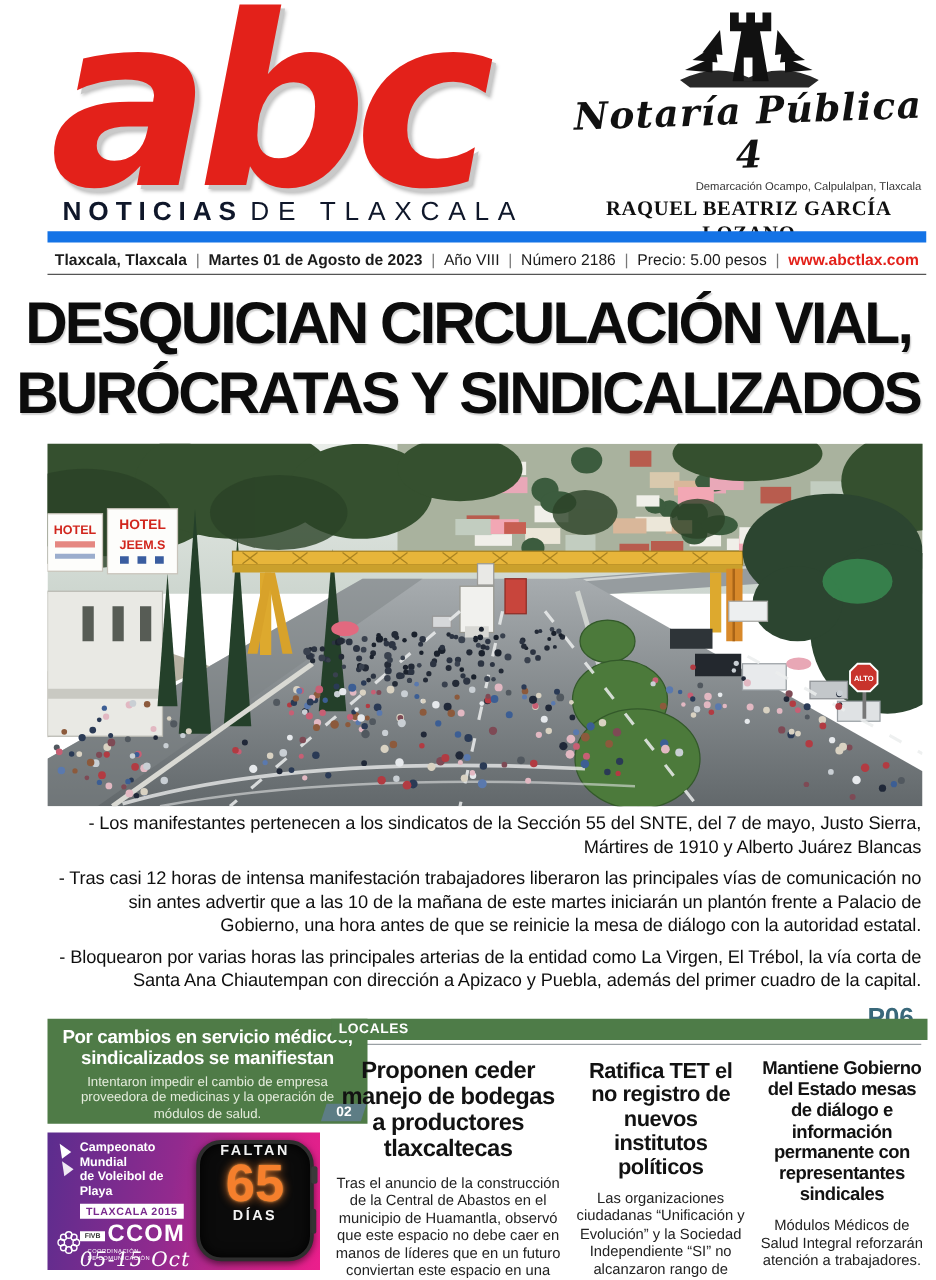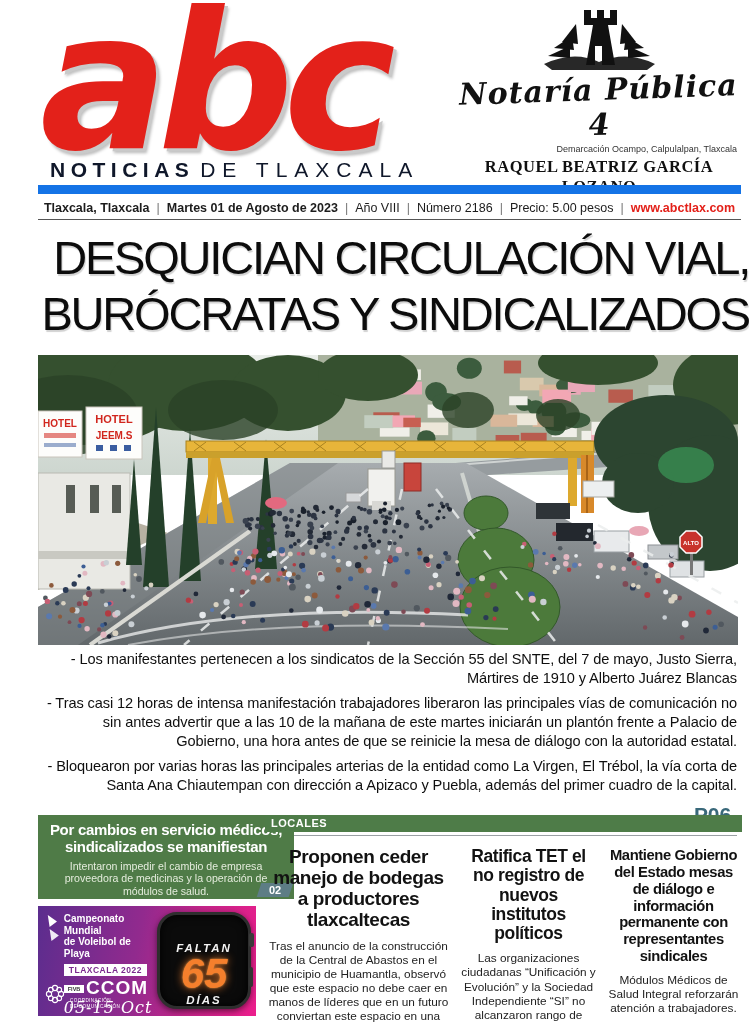--- a/index.html
+++ b/index.html
@@ -28,22 +28,22 @@
 
   
   .dateline{position:absolute;left:38px;right:8px;top:197px;height:22px;
             display:flex;justify-content:center;align-items:center;gap:7px;
             font-size:12.5px;color:#1c1c1c;border-bottom:1.5px solid #555;}
   .dateline .b{font-weight:bold;}
   .dateline .sep{color:#777;font-weight:400;}
   .dateline .url{color:#e3211a;font-weight:bold;}
 
   
-  .headline{position:absolute;left:0;right:0;top:230px;text-align:right;
-            font-weight:400;font-size:47px;line-height:1.2;letter-spacing:-2.2px;
+  .headline{position:absolute;left:0;right:0;top:230px;text-align:center;
+            font-weight:700;font-size:47px;line-height:1.2;letter-spacing:-2.2px;
             color:#0c0c0c;text-shadow:1px 2px 1px rgba(0,0,0,.18);}
 
   
   .photo{position:absolute;left:38px;top:355px;width:700px;height:290px;display:block;}
 
   
   .deck{position:absolute;left:42px;right:12px;top:650px;text-align:center;
         font-size:14.6px;line-height:1.28;color:#0f0f0f;letter-spacing:-0.1px;}
   .deck p{margin:0 0 7px 0;text-align:right;}
   .pageref{text-align:right;font-size:21px;font-weight:800;color:#39687a;padding-right:6px;
@@ -69,22 +69,22 @@
             padding:1px 5px;margin-top:2px;letter-spacing:.5px;}
   .ad-fivb{display:inline-block;background:#fff;color:#333;font-weight:bold;font-size:5.5px;
            padding:1px 4px;margin-top:2px;}
   .ad-dates{font-family:"DejaVu Serif",serif;font-style:italic;font-size:16px;margin-top:3px;
             letter-spacing:1px;}
   .ad-org{position:absolute;left:7px;bottom:6px;display:flex;gap:5px;align-items:center;color:#fff;}
   .ad-org-name{font-weight:800;font-size:19px;letter-spacing:1px;line-height:1;margin-left:16px;}
   .ad-org-sub{font-size:4.6px;letter-spacing:.4px;line-height:1.3;margin-top:1px;}
   .watch{position:absolute;right:5px;top:6px;width:94px;height:97px;background:#0b0b0b;
          border-radius:20px;border:3px solid #2e2e2e;box-sizing:border-box;
-         display:flex;flex-direction:column;align-items:center;justify-content:flex-end;
-         box-shadow:0 2px 6px rgba(0,0,0,.55), inset 0 0 10px #000;font-style:italic;}
+         display:flex;flex-direction:column;align-items:center;justify-content:flex-start;
+         box-shadow:0 2px 6px rgba(0,0,0,.55), inset 0 0 10px #000;}
   .watch:before{content:"";position:absolute;right:-6px;top:18px;width:5px;height:14px;
                 background:#3a3a3a;border-radius:2px;}
   .watch:after{content:"";position:absolute;right:-5px;top:52px;width:4px;height:20px;
                background:#333;border-radius:2px;}
   .w-top,.w-bottom{color:#f3f3f3;font-size:11.5px;letter-spacing:2px;font-weight:bold;}
   .w-num{color:#f57f2c;font-size:42px;font-weight:800;line-height:.95;
          text-shadow:0 0 8px rgba(245,127,44,.9),0 0 2px rgba(255,180,90,.9);}
 
   
   .locales{position:absolute;left:265px;top:815px;width:477px;}
@@ -748,21 +748,21 @@
       <div class="ad-ev">
         <svg width="16" height="30" viewBox="0 0 16 30">
           <polygon points="3,1 13,8 5,14" fill="#fff"></polygon>
           <polygon points="5,16 15,23 7,29" fill="#fff" opacity=".9"></polygon>
         </svg>
         <div>
           <div class="ad-ev-text">
             <div>Campeonato Mundial</div>
             <div>de Voleibol de Playa</div>
           </div>
-          <div class="ad-badge">TLAXCALA 2022</div><br>
+          <div class="ad-badge">TLAXCALA 2015</div><br>
           <div class="ad-fivb">FIVB</div>
           <div class="ad-dates">05-15 Oct</div>
         </div>
       </div>
     </div>
     <div class="ad-org">
       <svg width="20" height="20" viewBox="0 0 20 20">
         <g stroke="#fff" stroke-width="1.1" fill="none">
           <circle cx="10" cy="4" r="2.6"></circle>
             <circle cx="10" cy="16" r="2.6"></circle>

